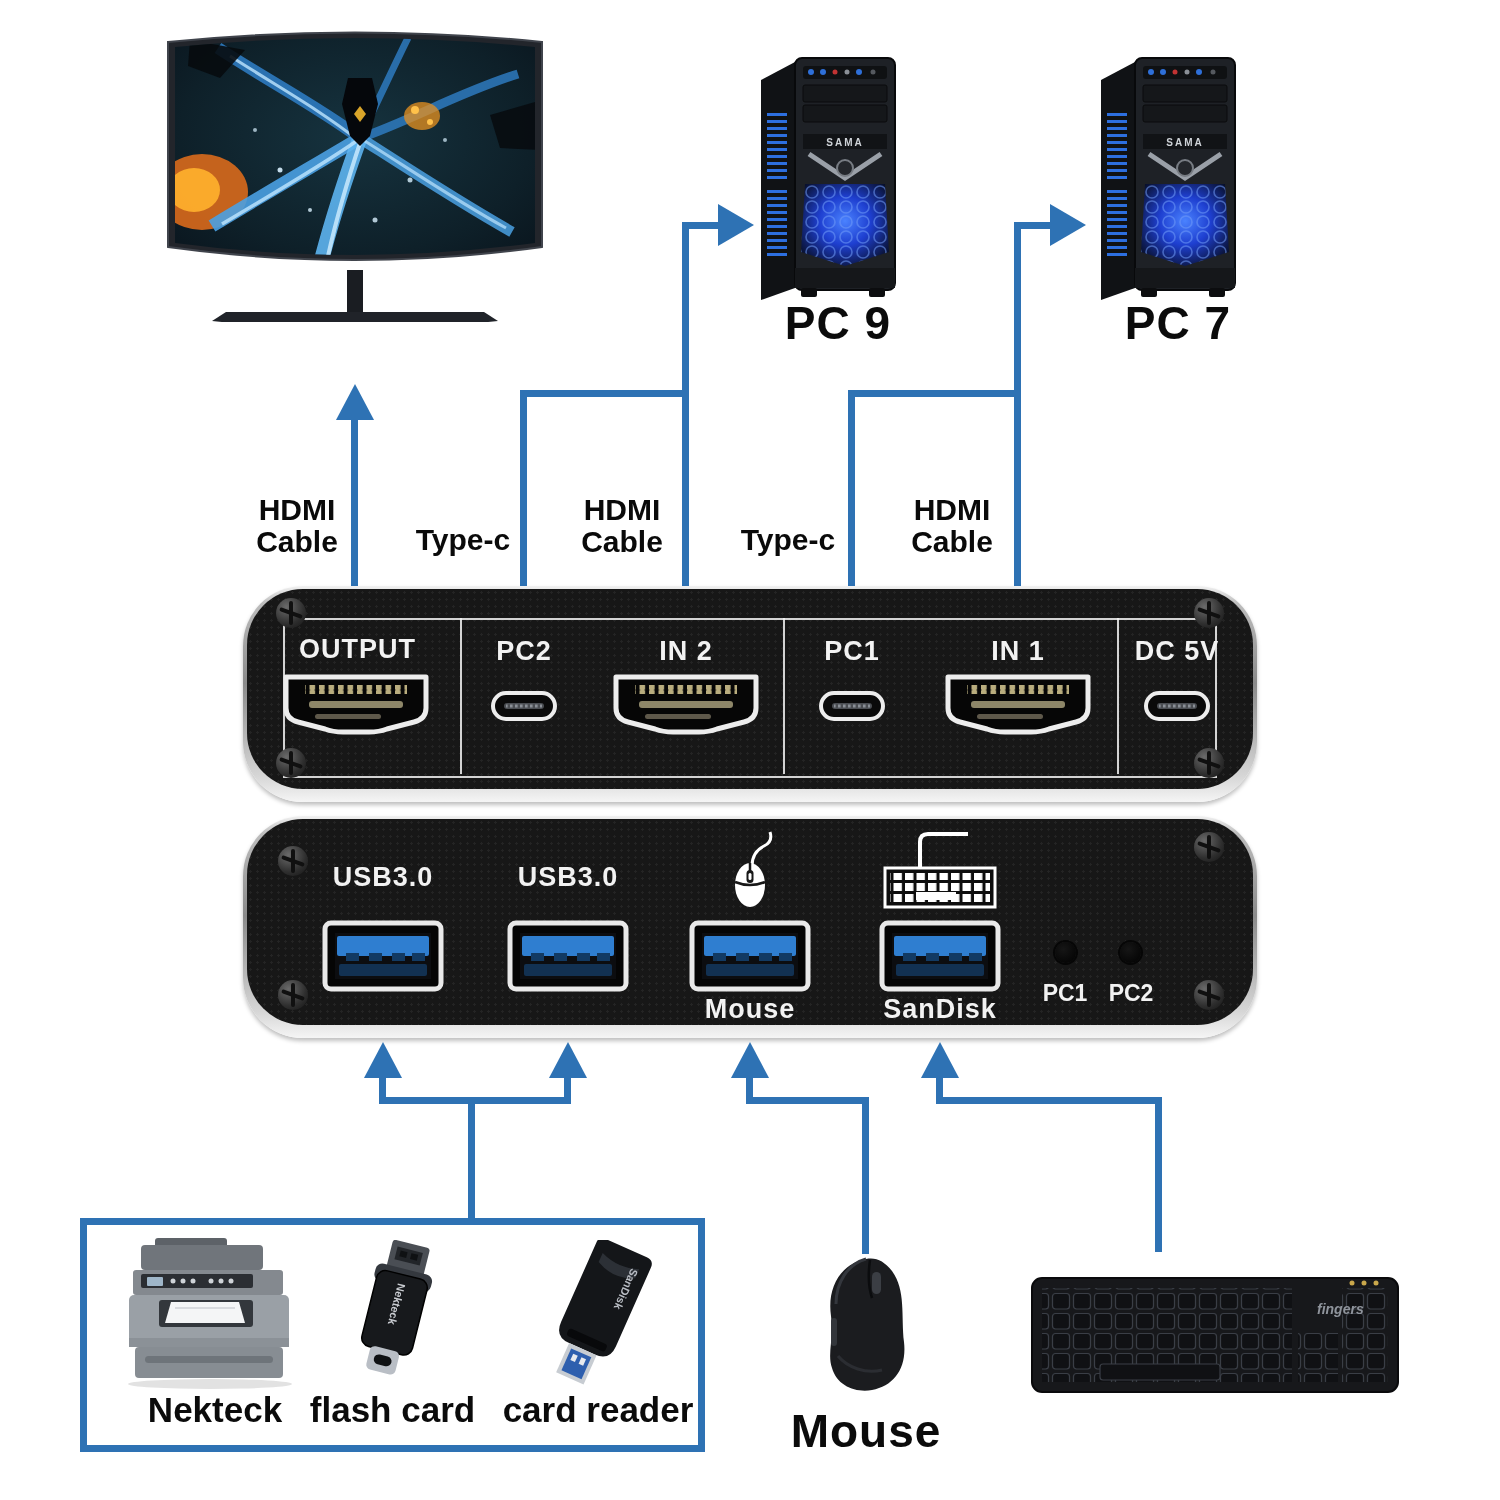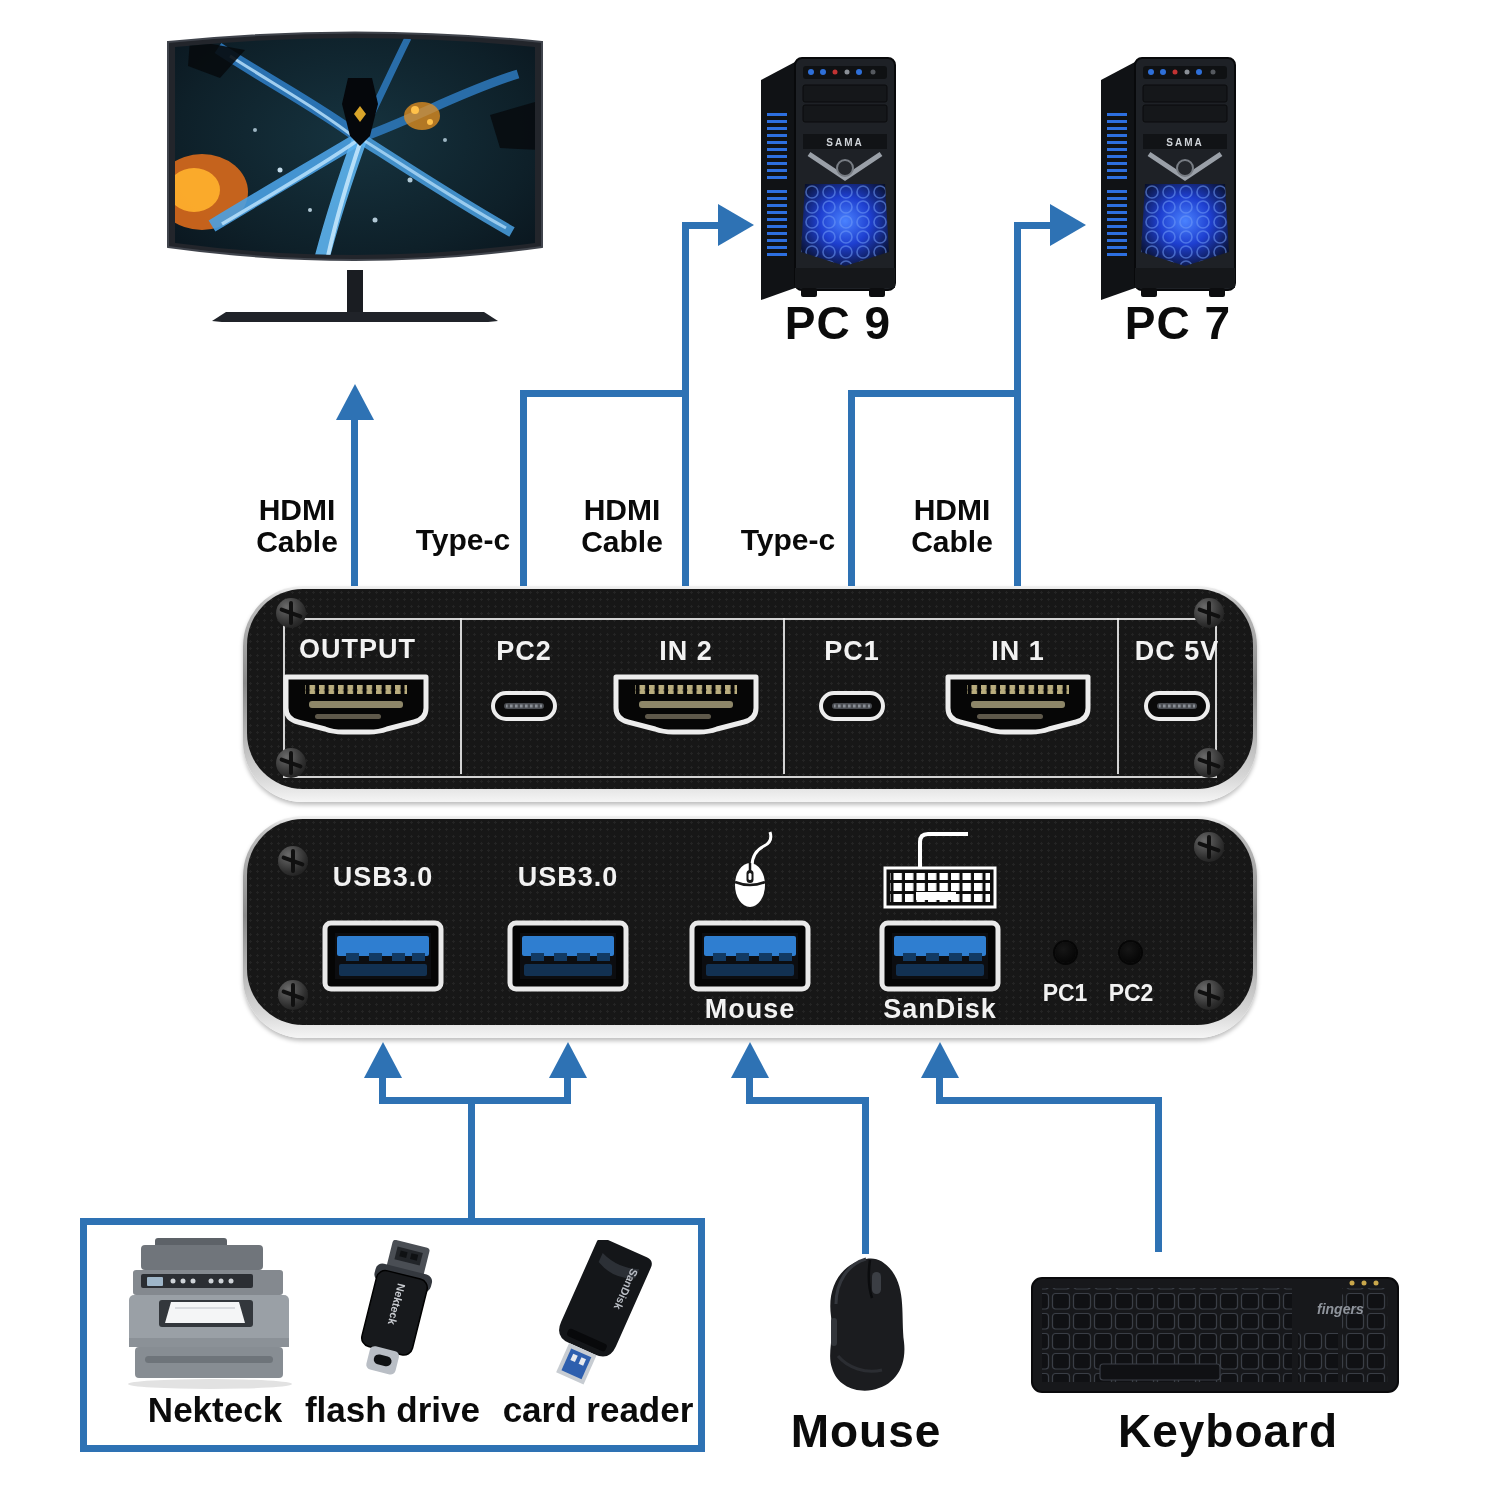--- a/index.html
+++ b/index.html
@@ -402,21 +402,21 @@
       <text transform="rotate(90 98 30)" x="86" y="34" font-size="11" font-weight="bold" fill="#b9bdc4">SanDisk</text>
       <rect x="62" y="98" width="42" height="8" rx="3" fill="#08090b"></rect>
       <rect x="68" y="112" width="30" height="32" fill="#c7ccd2"></rect>
       <rect x="72" y="116" width="22" height="24" fill="#2e5fae"></rect>
       <rect x="76" y="120" width="5" height="7" fill="#e8eaee"></rect>
         <rect x="85" y="120" width="5" height="7" fill="#e8eaee"></rect>
     </g>
   </svg>
 
   <div class="boxlabel" style="left:120px;top:1390px;width:190px;">Nekteck</div>
-  <div class="boxlabel" style="left:295px;top:1390px;width:195px;">flash drive</div>
+  <div class="boxlabel" style="left:295px;top:1390px;width:195px;">flash card</div>
   <div class="boxlabel" style="left:498px;top:1390px;width:200px;">card reader</div>
 
   <svg class="abs" style="left:818px;top:1256px;" width="96" height="138" viewBox="0 0 96 138">
     <path d="M48,3 C22,8 9,32 13,60 C16,84 9,98 14,112 C19,130 38,137 54,134 C76,130 89,112 86,86 C83,60 88,34 74,15 C66,5 58,1 48,3 Z" fill="#1b1c1f"></path>
     <path d="M48,3 C30,8 18,26 18,48" stroke="#34373d" stroke-width="3" fill="none"></path>
     <path d="M52,4 C50,18 50,30 54,42" stroke="#0b0c0e" stroke-width="2.5" fill="none"></path>
     <rect x="54" y="16" width="9" height="22" rx="4.5" fill="#3b3e44"></rect>
     <rect x="13" y="62" width="6" height="28" rx="3" fill="#33363b"></rect>
     <path d="M20,100 C30,112 48,118 64,114" stroke="#2b2d32" stroke-width="3" fill="none"></path>
   </svg>
@@ -426,15 +426,14 @@
     <rect x="2" y="6" width="366" height="114" rx="10" fill="#17181b" stroke="#0a0a0c" stroke-width="2"></rect>
     <rect x="12" y="16" width="250" height="94" fill="url(#keysp)"></rect>
     <rect x="70" y="92" width="120" height="16" rx="3" fill="#101114" stroke="#3a3e46" stroke-width="1.2"></rect>
     <rect x="312" y="16" width="46" height="94" fill="url(#keysp)"></rect>
     <rect x="268" y="58" width="40" height="52" fill="url(#keysp)"></rect>
     <circle cx="322" cy="11" r="2.5" fill="#caa84c"></circle>
       <circle cx="334" cy="11" r="2.5" fill="#caa84c"></circle>
       <circle cx="346" cy="11" r="2.5" fill="#caa84c"></circle>
     <text x="287" y="42" font-size="14" font-style="italic" font-weight="bold" fill="#8f949c">fingers</text>
   </svg>
-  <div class="biglabel" style="left:1078px;top:1404px;width:300px;">Keyboard</div>
 
 </div>
 
 </body></html>

